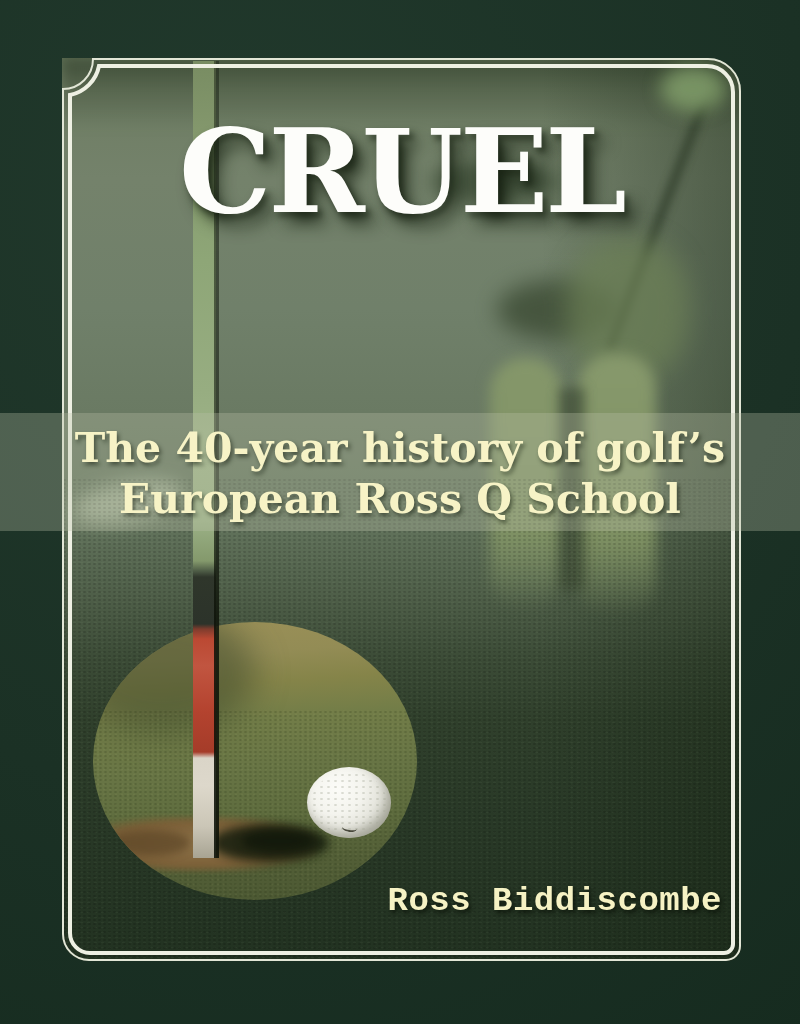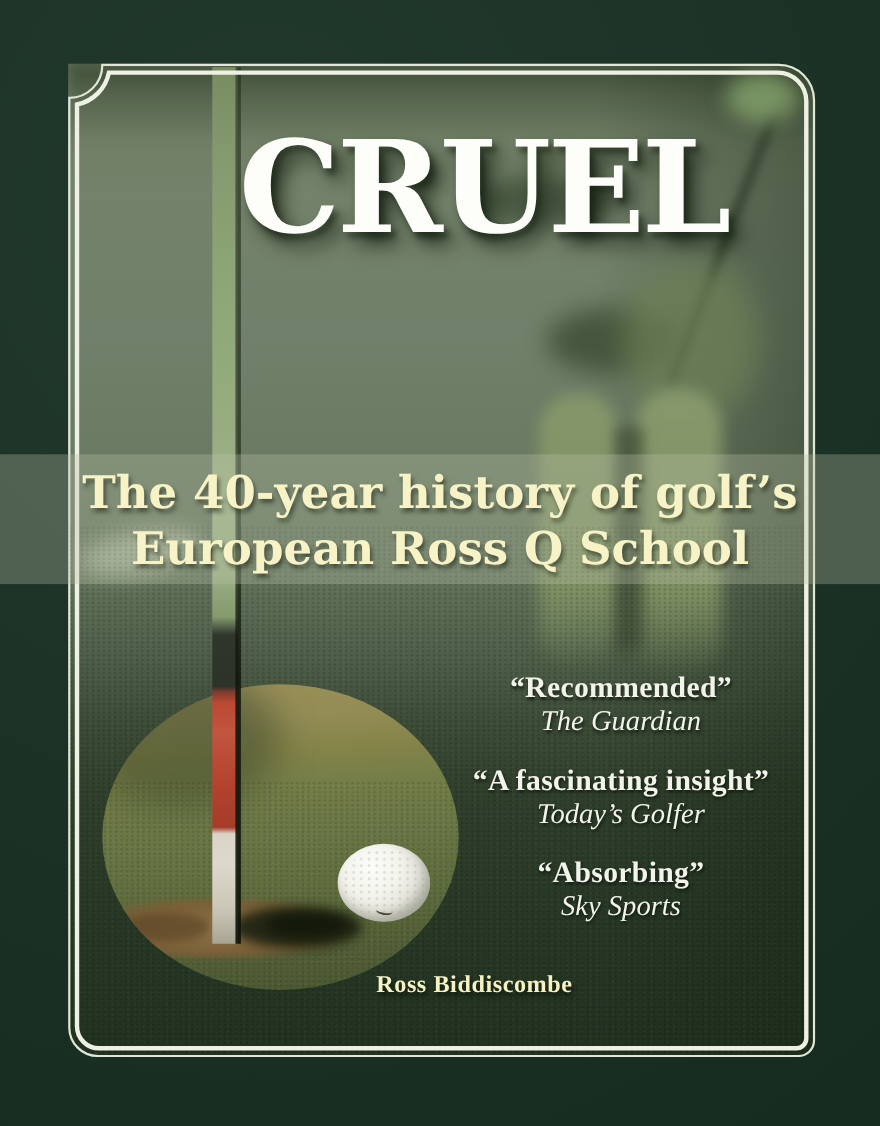--- a/index.html
+++ b/index.html
@@ -62,30 +62,30 @@
       #788c62 0px,#85996e 80px,#8ea677 200px,#97ad81 330px,#9fb489 400px,#9bb186 460px,
       #84996c 500px,#4e5c46 510px,#2f362b 516px,#2c332a 563px,
       #7e3c2d 568px,#bb4933 578px,#c15540 605px,#b4432f 650px,#a53c29 691px,
       #dad5c8 697px,#ddd8cb 725px,#cbc6b7 765px,#a8a493 797px);}
   .pole-edge{left:152px;top:3px;width:5px;height:797px;filter:blur(.5px);
     background:linear-gradient(180deg,rgba(25,32,20,.5) 0%,rgba(25,32,20,.65) 55%,
       rgba(14,19,9,.85) 70%,rgba(14,19,9,.9) 100%);}
   .title{left:0;top:44px;width:679px;text-align:center;
     font-family:"DejaVu Serif",serif;font-weight:bold;font-size:116px;line-height:138px;
     letter-spacing:-3px;color:#fdfdfa;
-    text-shadow:4px 5px 6px rgba(18,28,14,.6),10px 12px 16px rgba(18,28,14,.7);margin-left:38px;}
+    text-shadow:4px 5px 6px rgba(18,28,14,.6),10px 12px 16px rgba(18,28,14,.7);}
   .quotes{left:330px;top:552px;width:345px;text-align:center;
     font-family:"Liberation Serif",serif;color:#f2f3ea;}
   .quote-group{margin-bottom:23px;}
   .quote-text{font-size:27px;line-height:31px;font-weight:600;letter-spacing:.3px;
     text-shadow:1px 2px 3px rgba(4,10,4,.7);}
   .quote-source{font-size:26px;line-height:30px;font-style:italic;
     text-shadow:1px 2px 3px rgba(4,10,4,.7);}
-  .author{left:280px;top:824px;width:380px;text-align:left;
-    font-family:Liberation Serif, serif;font-weight:bold;font-size:22px;letter-spacing:.5px;
+  .author{left:280px;top:824px;width:380px;text-align:right;
+    font-family:Liberation Mono, monospace;font-weight:bold;font-size:34px;letter-spacing:.5px;
     color:#f6f2c4;text-shadow:2px 3px 4px rgba(8,16,6,.7);}
   .frame-svg{position:absolute;left:0;top:0;width:800px;height:1024px;pointer-events:none;}
   .band{position:absolute;left:0;top:413px;width:800px;height:118px;background:rgba(188,194,168,.32);}
   .subtitle{position:absolute;left:0;top:423px;width:800px;text-align:center;
     font-family:"DejaVu Serif",serif;font-weight:bold;font-size:41px;line-height:51px;
     color:#f7f3c6;text-shadow:2px 3px 4px rgba(20,30,14,.55);}
 </style>
 </head>
 <body>
 
@@ -117,34 +117,20 @@
       <div class="ball-mark"></div>
     </div>
 
     <div class="pole"></div>
     <div class="pole-edge"></div>
 
     <div class="title">
       <div>CRUEL</div>
     </div>
 
-    <div class="quotes">
-      <div class="quote-group">
-        <div class="quote-text">“Recommended”</div>
-        <div class="quote-source">The Guardian</div>
-      </div>
-      <div class="quote-group">
-        <div class="quote-text">“A fascinating insight”</div>
-        <div class="quote-source">Today’s Golfer</div>
-      </div>
-      <div class="quote-group">
-        <div class="quote-text">“Absorbing”</div>
-        <div class="quote-source">Sky Sports</div>
-      </div>
-    </div>
 
     <div class="author">Ross Biddiscombe</div>
   </div>
 
   <svg class="frame-svg" viewBox="0 0 800 1024" xmlns="http://www.w3.org/2000/svg">
     <path d="M 93,59 H 708 A 32,32 0 0 1 740,91 V 946 A 14,14 0 0 1 726,960 H 89 A 26,26 0 0 1 63,934 V 89 A 30,30 0 0 0 93,59 Z" fill="none" stroke="#e2e6d6" stroke-width="2"></path>
     <path d="M 99,66 H 707 A 26,26 0 0 1 733,92 V 944 A 9,9 0 0 1 724,953 H 90 A 20,20 0 0 1 70,933 V 95 A 37,37 0 0 0 99,66 Z" fill="none" stroke="#eef0e3" stroke-width="4"></path>
   </svg>
 
   <div class="band"></div>

